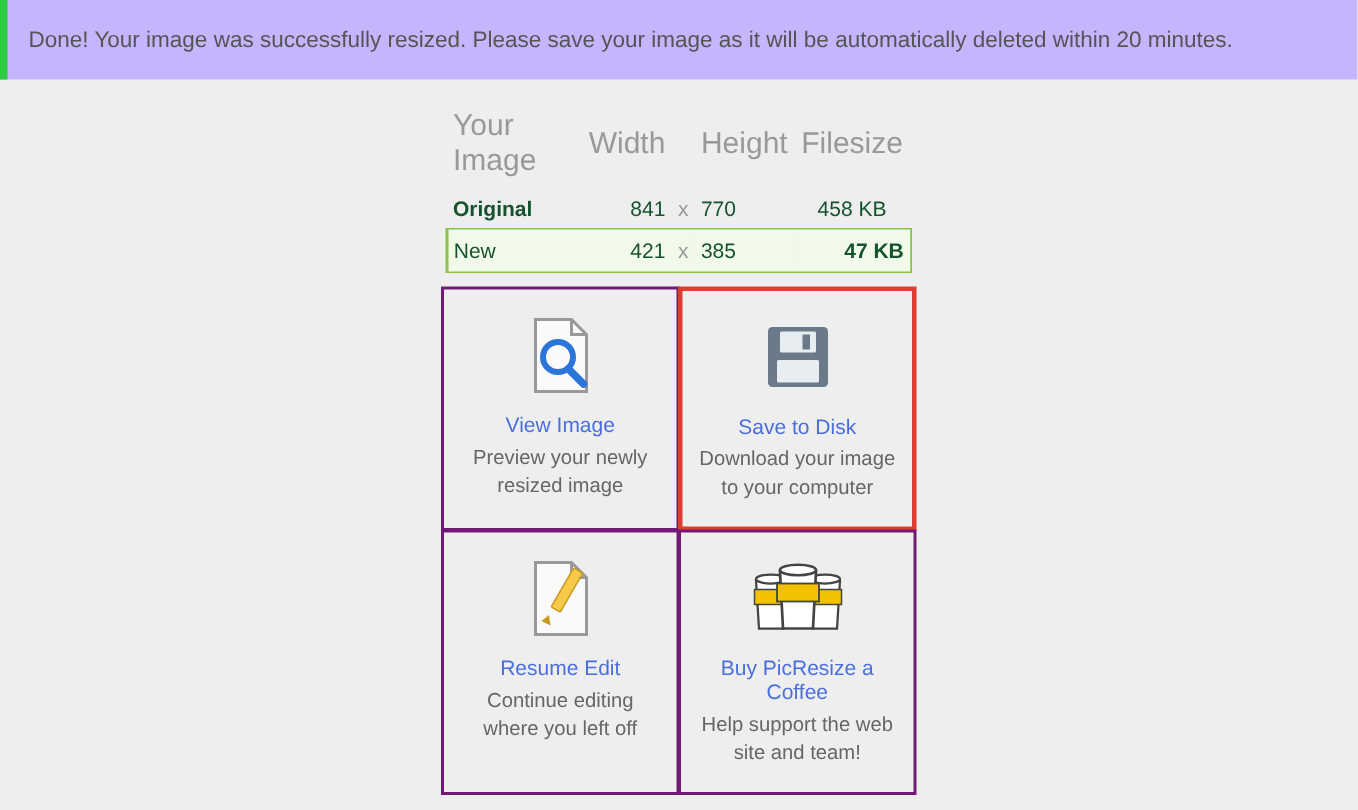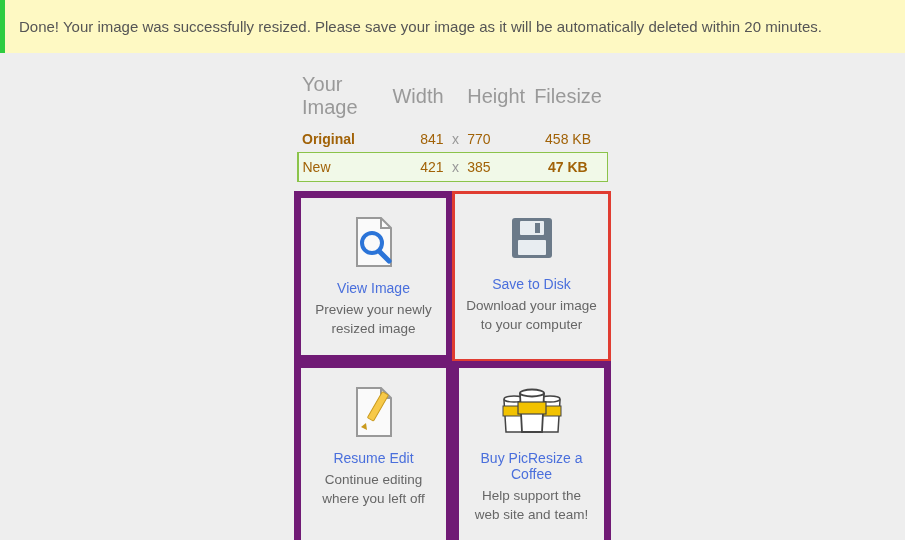--- a/index.html
+++ b/index.html
@@ -1,32 +1,32 @@
 <!DOCTYPE html>
 <html><head>
   <meta charset="utf-8">
   <style>
     * { margin:0; padding:0; box-sizing:border-box; }
     body { font-family: -apple-system, BlinkMacSystemFont, "Segoe UI", Arial, sans-serif; background:#eeeeee; width:905px; height:540px; overflow:hidden; font-size:14px; color:#444; }
-    .notice { background:#fef9c3; border-left:5px solid #2ecc40; padding:18px 14px; margin:0; color:#555; font-size:15px; }
+    .notice { background:#c4b5fd; border-left:5px solid #2ecc40; padding:18px 14px; margin:0; color:#555; font-size:15px; }
     .content { padding-top:14px; display:flex; flex-direction:column; align-items:center; }
     .stats { width:310px; border-collapse:collapse; margin-bottom:6px; }
     .stats th { font-weight:400; color:#999; text-align:left; padding:6px 4px; font-size:20px;}
     .stats th.c { text-align:center; }
-    .stats td { padding:6px 4px; text-align:center; font-size:14px; color:#a16207;}
+    .stats td { padding:6px 4px; text-align:center; font-size:14px; color:#14532d;}
     .stats td.r { text-align:right;}
     .stats td.l { text-align:left; }
     .stats .x { color:#999; padding:6px 2px;}
     .stats .new-row td { background:#f1f9e8; }
     .stats .new-row { outline:1px solid #8bc34a; }
     .stats .new-row td:first-child{border-left:1px solid #8bc34a;}
-    .stats .new-row td:last-child{border-right:1px solid #8bc34a;}
+    .stats .new-row td:last-child{border-right:1px solid #8bc34a;text-align:right;}
     .bold { font-weight:600; color:#333;}
     .grid { display:grid; grid-template-columns:158px 158px; width:316px; margin-top:4px;}
-    .card { border:7px solid #701a75; margin:-0.5px; padding:16px 10px 16px; text-align:center; display:flex; flex-direction:column; align-items:center;}
+    .card { border:2px solid #701a75; margin:-0.5px; padding:16px 10px 16px; text-align:center; display:flex; flex-direction:column; align-items:center;}
     .card .iconwrap { height:56px; display:flex; align-items:center; justify-content:center; margin-bottom:10px;}
     .card a { color:#4a6fdc; text-decoration:none; font-size:14px; margin-bottom:4px; display:block;}
     .card .desc { color:#666; font-size:13.5px; line-height:1.45;}
     .highlight { border:3px solid #e03c31 !important; }
   </style>
 </head>
 <body>
 
 <div class="notice">
   <span>Done! Your image was successfully resized. Please save your image as it will be automatically deleted within 20 minutes.</span>

